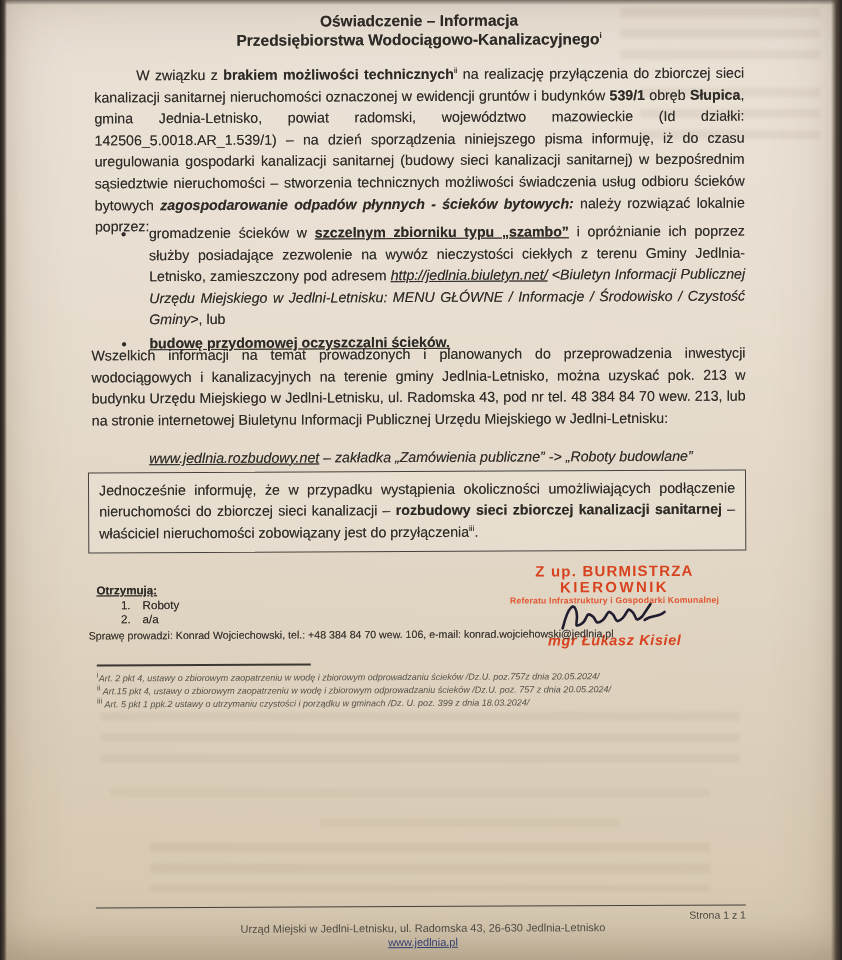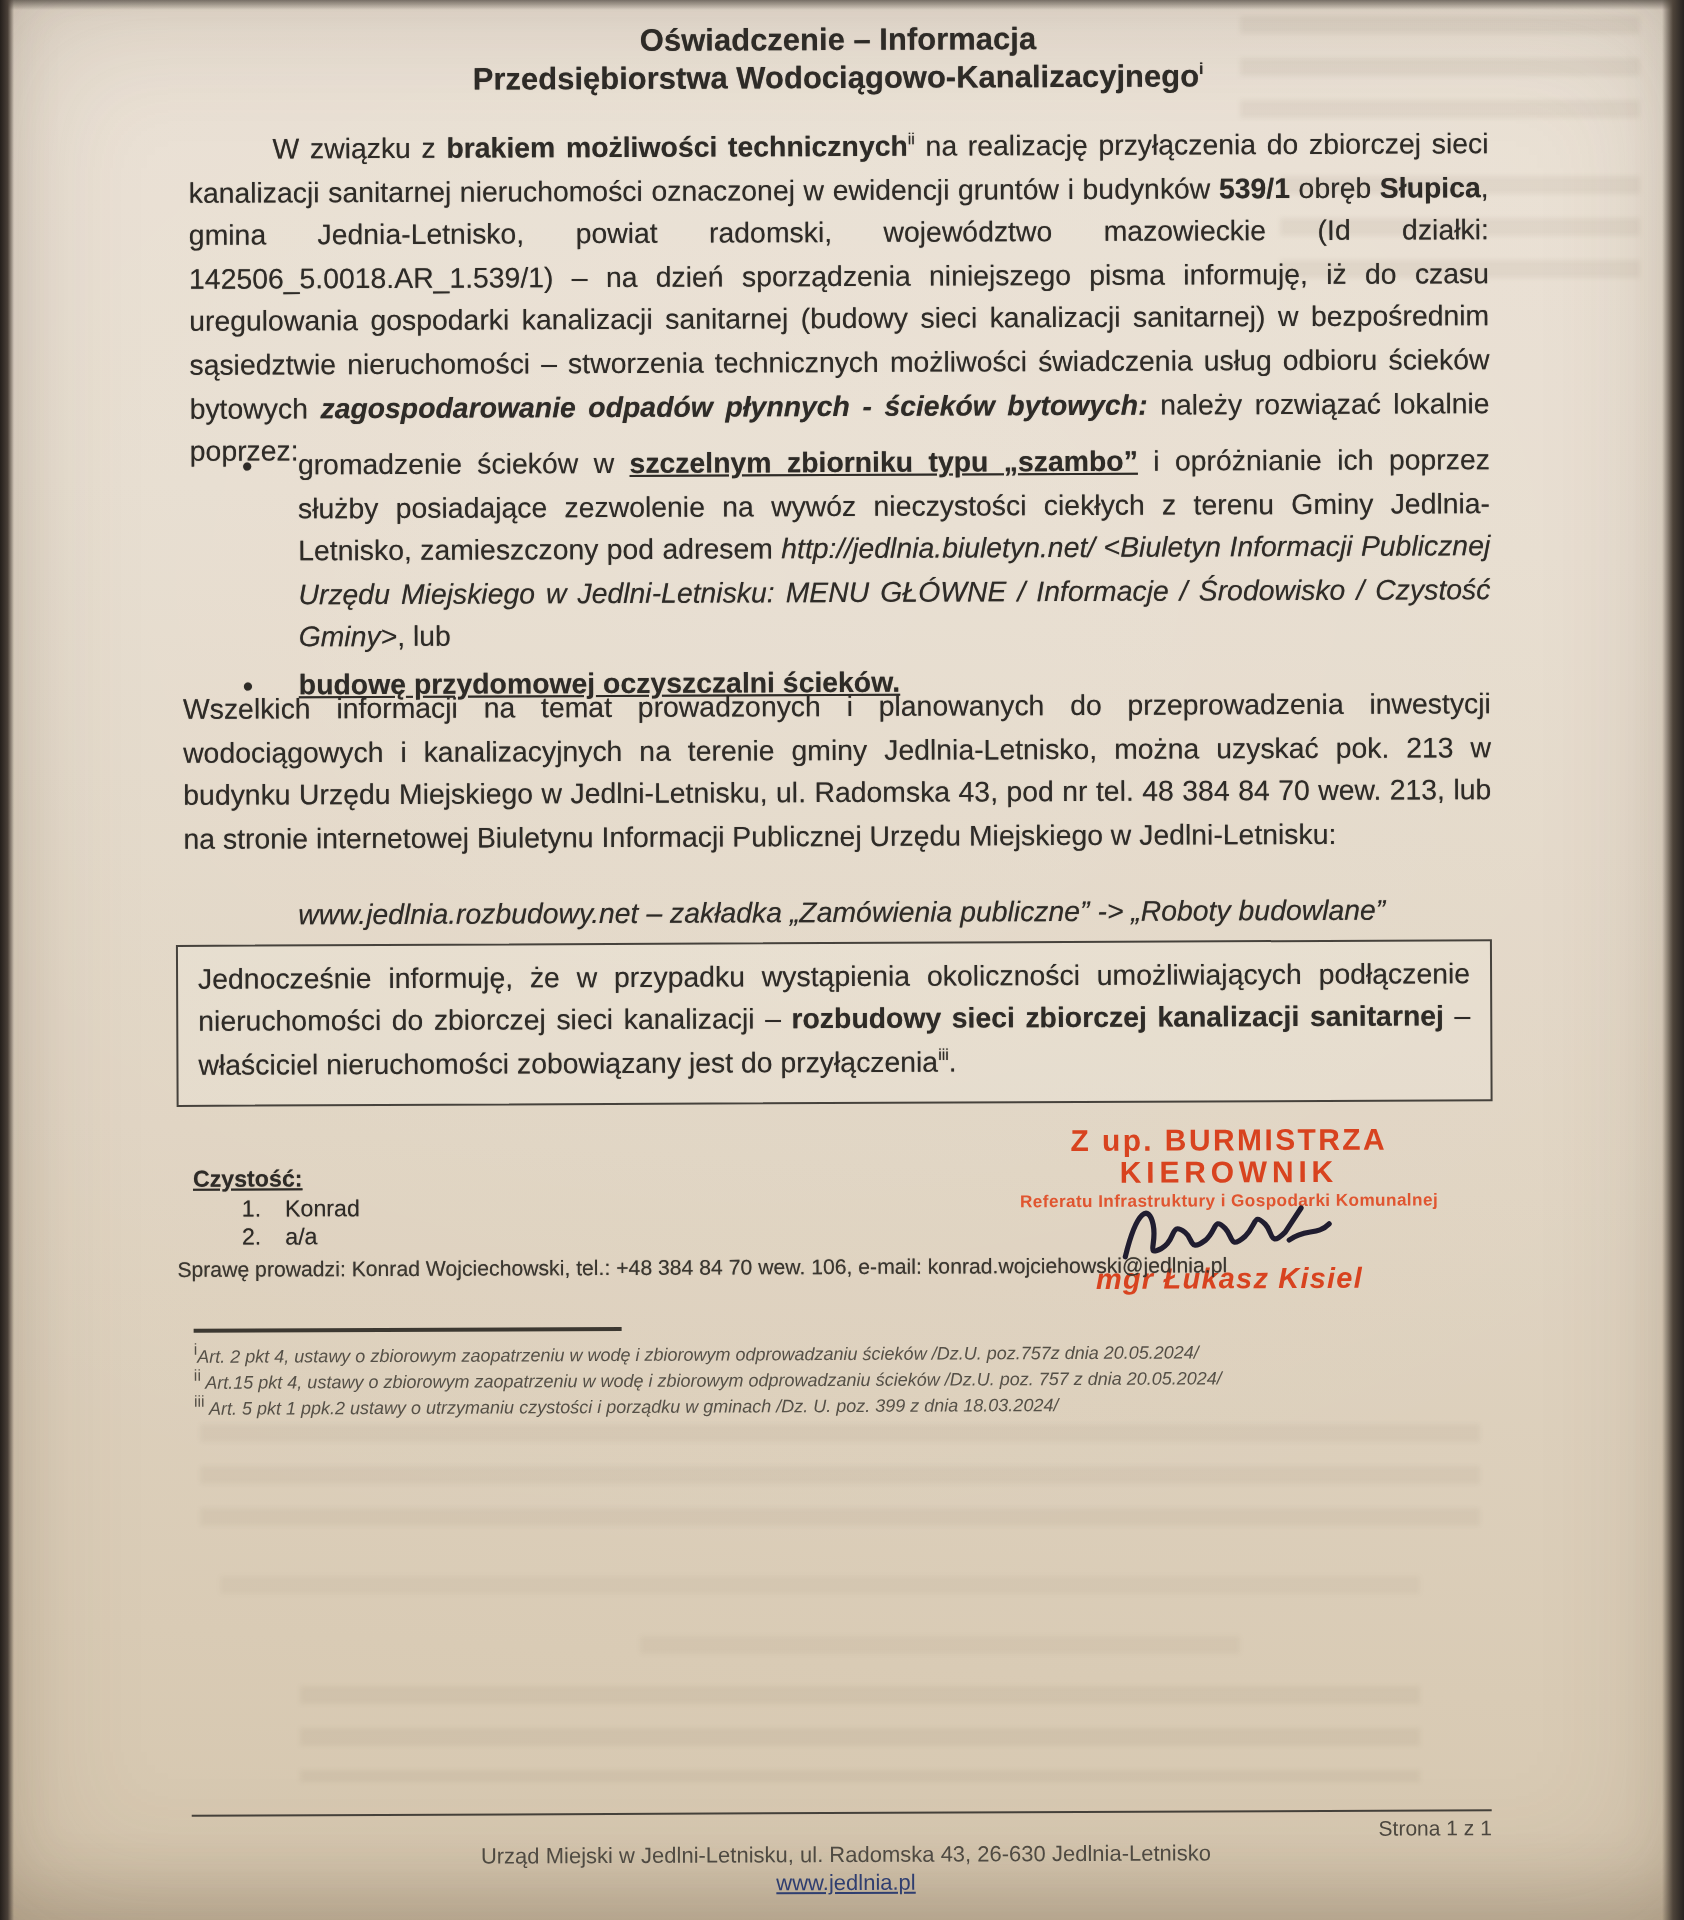--- a/index.html
+++ b/index.html
@@ -38,21 +38,21 @@
   sup{font-size:8px;vertical-align:super;line-height:0;}
 
   .p1{position:absolute;top:64px;left:96px;width:650px;
     font-size:14.2px;line-height:21.6px;text-align:justify;text-indent:42px;margin:0;}
   .bullets{position:absolute;top:222px;left:120px;width:626px;margin:0;padding:0;list-style:none;}
   .bullets li{position:relative;padding-left:30px;font-size:14.2px;line-height:21.6px;
     text-align:justify;margin-bottom:2px;}
   .bullets li::before{content:"•";position:absolute;left:2px;top:0;font-size:15px;}
   .bu{font-weight:bold;text-decoration:underline;}
   .it{font-style:italic;}
-  .lnk{font-style:italic;}
+  .lnk{font-style:italic;text-decoration:underline;}
   .p2{position:absolute;top:344px;left:92px;width:654px;
     font-size:14.2px;line-height:21.6px;text-align:justify;margin:0;}
   .linkline{position:absolute;top:449px;left:96px;width:650px;text-align:center;
     font-size:14.2px;font-style:italic;}
   .box{position:absolute;top:471px;left:88px;width:636px;
     border:1.6px solid #46423c;padding:7px 10px 8px 10px;
     font-size:14.2px;line-height:21.4px;text-align:justify;
     background:rgba(255,252,246,0.16);}
 
   .stamp{position:absolute;top:563px;left:468px;width:292px;text-align:center;
@@ -118,22 +118,22 @@
         <div class="l1">Z up. BURMISTRZA</div>
         <div class="l2">KIEROWNIK</div>
         <div class="l3" style="color:#e05530;">Referatu Infrastruktury i Gospodarki Komunalnej</div>
         <svg class="sig" width="130" height="42" viewBox="0 0 130 42">
           <path d="M8 34 C 14 10, 20 8, 22 18 C 24 28, 18 34, 26 30 C 34 26, 30 16, 38 22 C 42 25, 40 32, 48 26 C 54 21, 52 14, 58 20 C 62 24, 60 31, 68 24 C 74 18, 72 12, 78 18 C 82 22, 80 30, 88 22 L 96 10 M 90 26 C 98 20, 104 24, 110 18" fill="none" stroke="#201d30" stroke-width="2.6" stroke-linecap="round"></path>
         </svg>
         <div class="nm">mgr Łukasz Kisiel</div>
       </div>
 
       <div class="recipients">
-        <div class="hd">Czystość:</div>
-        <div><span class="num">1.</span><span>Konrad</span></div>
+        <div class="hd">Otrzymują:</div>
+        <div><span class="num">1.</span><span>Roboty</span></div>
         <div><span class="num">2.</span><span>a/a</span></div>
       </div>
 
       <div class="officer">Sprawę prowadzi: Konrad Wojciechowski, tel.: +48 384 84 70 wew. 106, e-mail: konrad.wojciehowski@jedlnia.pl</div>
 
       <div class="fnrule"></div>
 
       <div class="footnotes">
         <div><sup>i</sup><span class="it2">Art. 2 pkt 4, ustawy o zbiorowym zaopatrzeniu w wodę i zbiorowym odprowadzaniu ścieków /Dz.U. poz.757z dnia 20.05.2024/</span></div>
         <div><sup>ii</sup><span class="it2"> Art.15 pkt 4, ustawy o zbiorowym zaopatrzeniu w wodę i zbiorowym odprowadzaniu ścieków /Dz.U. poz. 757 z dnia 20.05.2024/</span></div>

